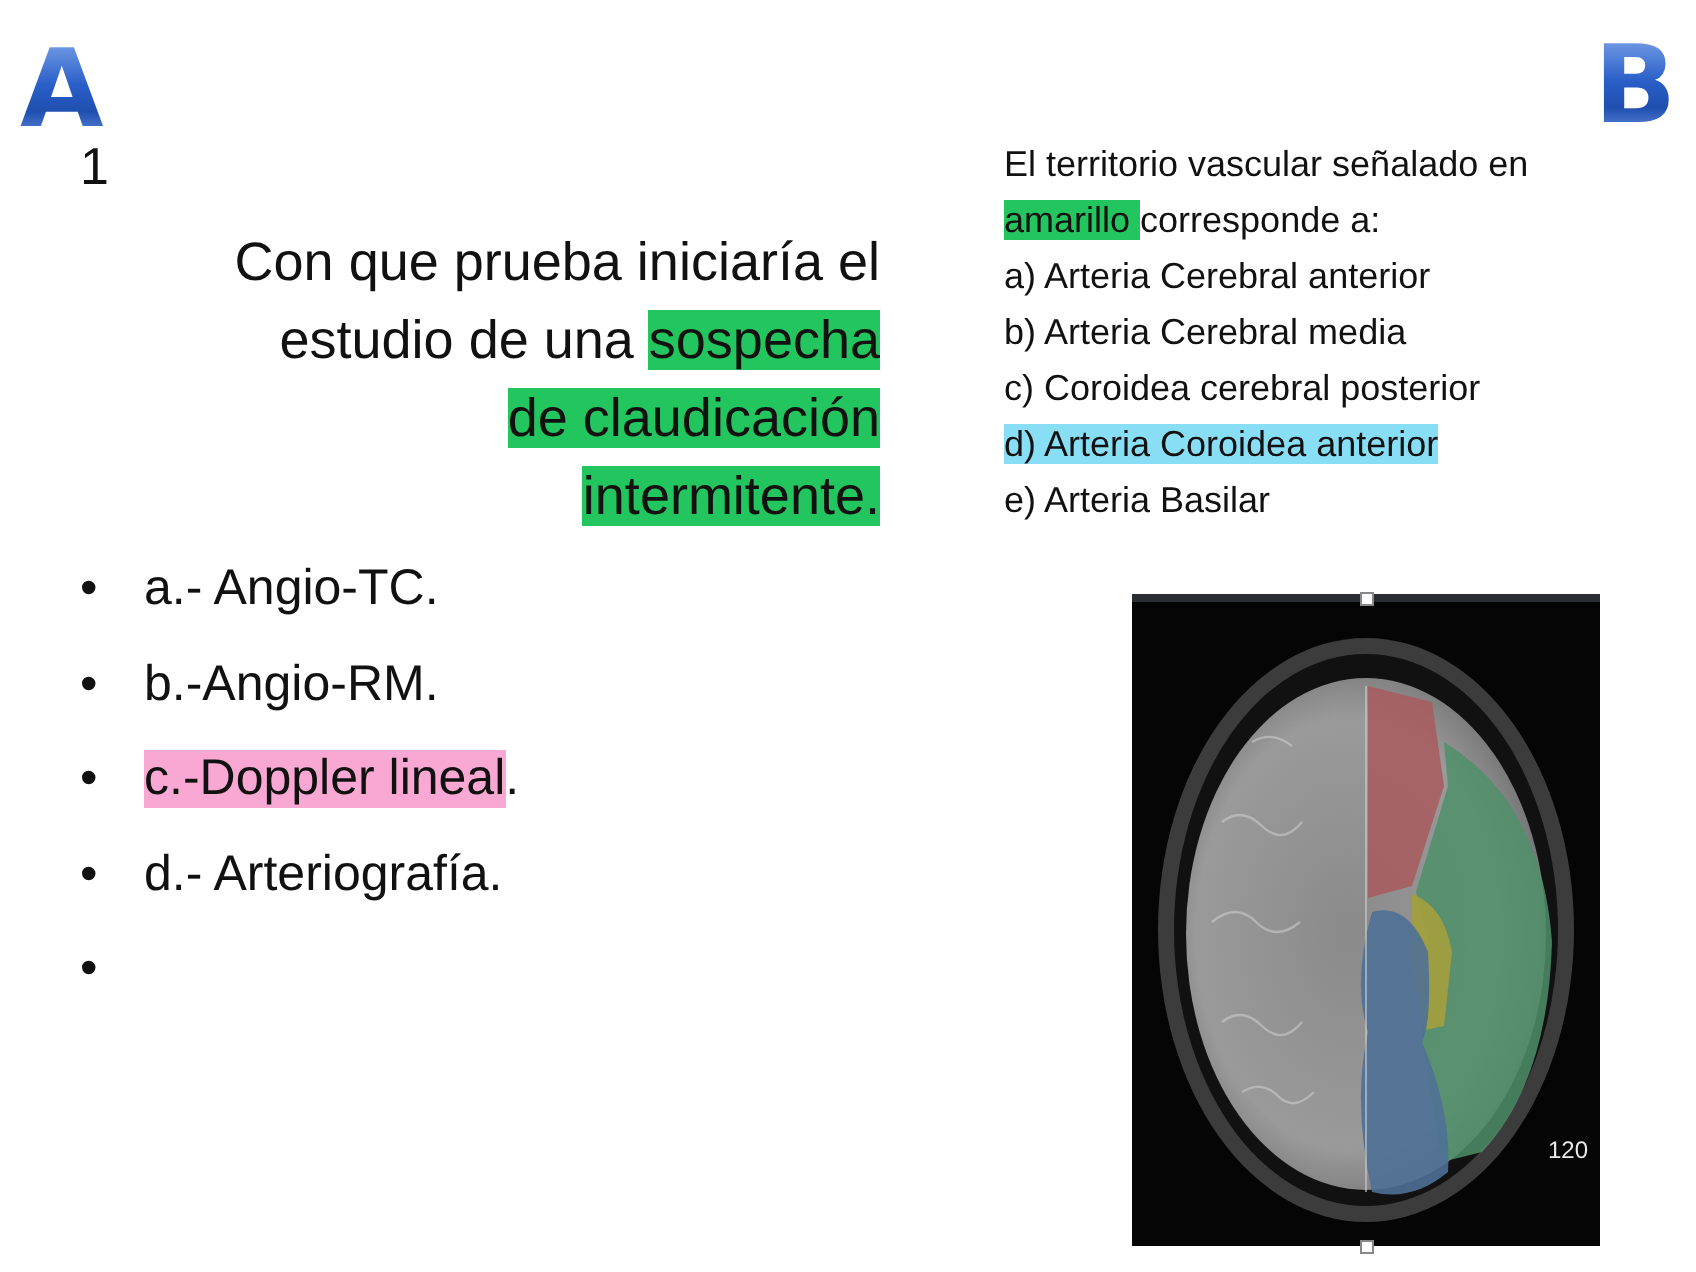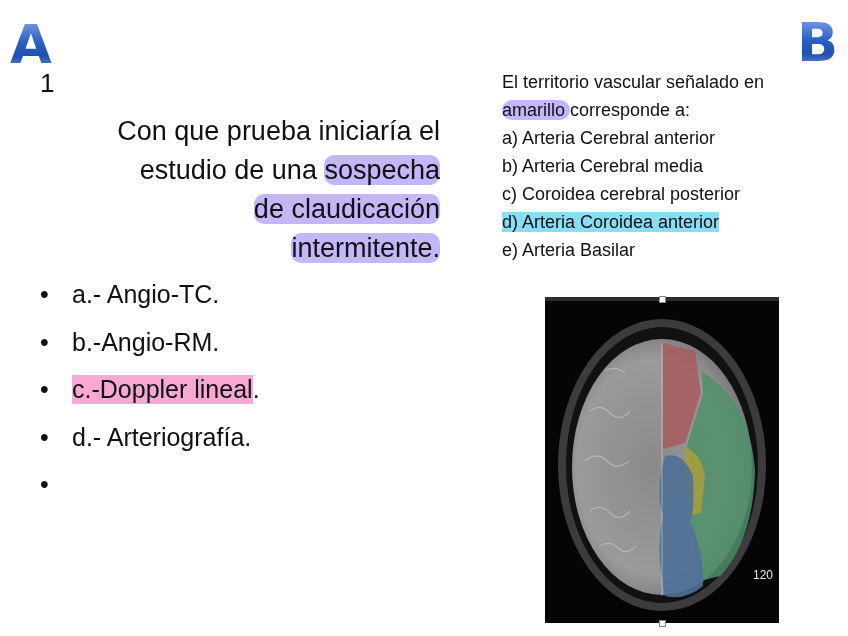--- a/index.html
+++ b/index.html
@@ -11,34 +11,34 @@
           background:linear-gradient(180deg,#7fa6ea 0%,#2a5fc8 45%,#1f4fb0 70%,#6d96e2 100%);
           -webkit-background-clip:text; background-clip:text; -webkit-text-fill-color:transparent;
           text-shadow:none; }
   .logo-a { left:10px; top:18px; }
   .logo-b { left:797px; top:16px; }
 
   .qnum { position:absolute; left:40px; top:68px; font-size:26px; }
 
   .question-a { position:absolute; left:40px; top:112px; width:400px;
                 font-size:27px; line-height:39px;text-align:right; }
-  .hl-pink { background:#c4b5fd;border-radius:10px; }
+  .hl-pink { background:#22c55e; }
   .hl-green { background:#f9a8d4; }
   .hl-cyan { background:#88def5; }
 
   .options-a { position:absolute; left:40px; top:280px; margin:0; padding:0; list-style:none;
                font-size:25px; }
   .options-a li { height:47.5px; display:flex; align-items:flex-start; }
   .options-a .bullet { width:32px; display:inline-block; }
 
   .question-b { position:absolute; left:486px; top:68px; width:340px;
                 font-size:18px; line-height:28px; }
   .question-b div { white-space:nowrap;margin-left:16px; }
 
-  .mri { position:absolute; left:545px; top:297px; width:234px; height:326px;
+  .mri { position:absolute; left:566px; top:297px; width:234px; height:326px;
          background:#050505; border-top:4px solid #2a2d33; box-sizing:border-box; }
   .mri svg { display:block; }
   .handle { position:absolute; width:5px; height:5px; background:#fff; border:1px solid #888; }
 </style>
 </head>
 <body>
 
 <div class="logo logo-a">A</div>
 <div class="qnum">1</div>
 

